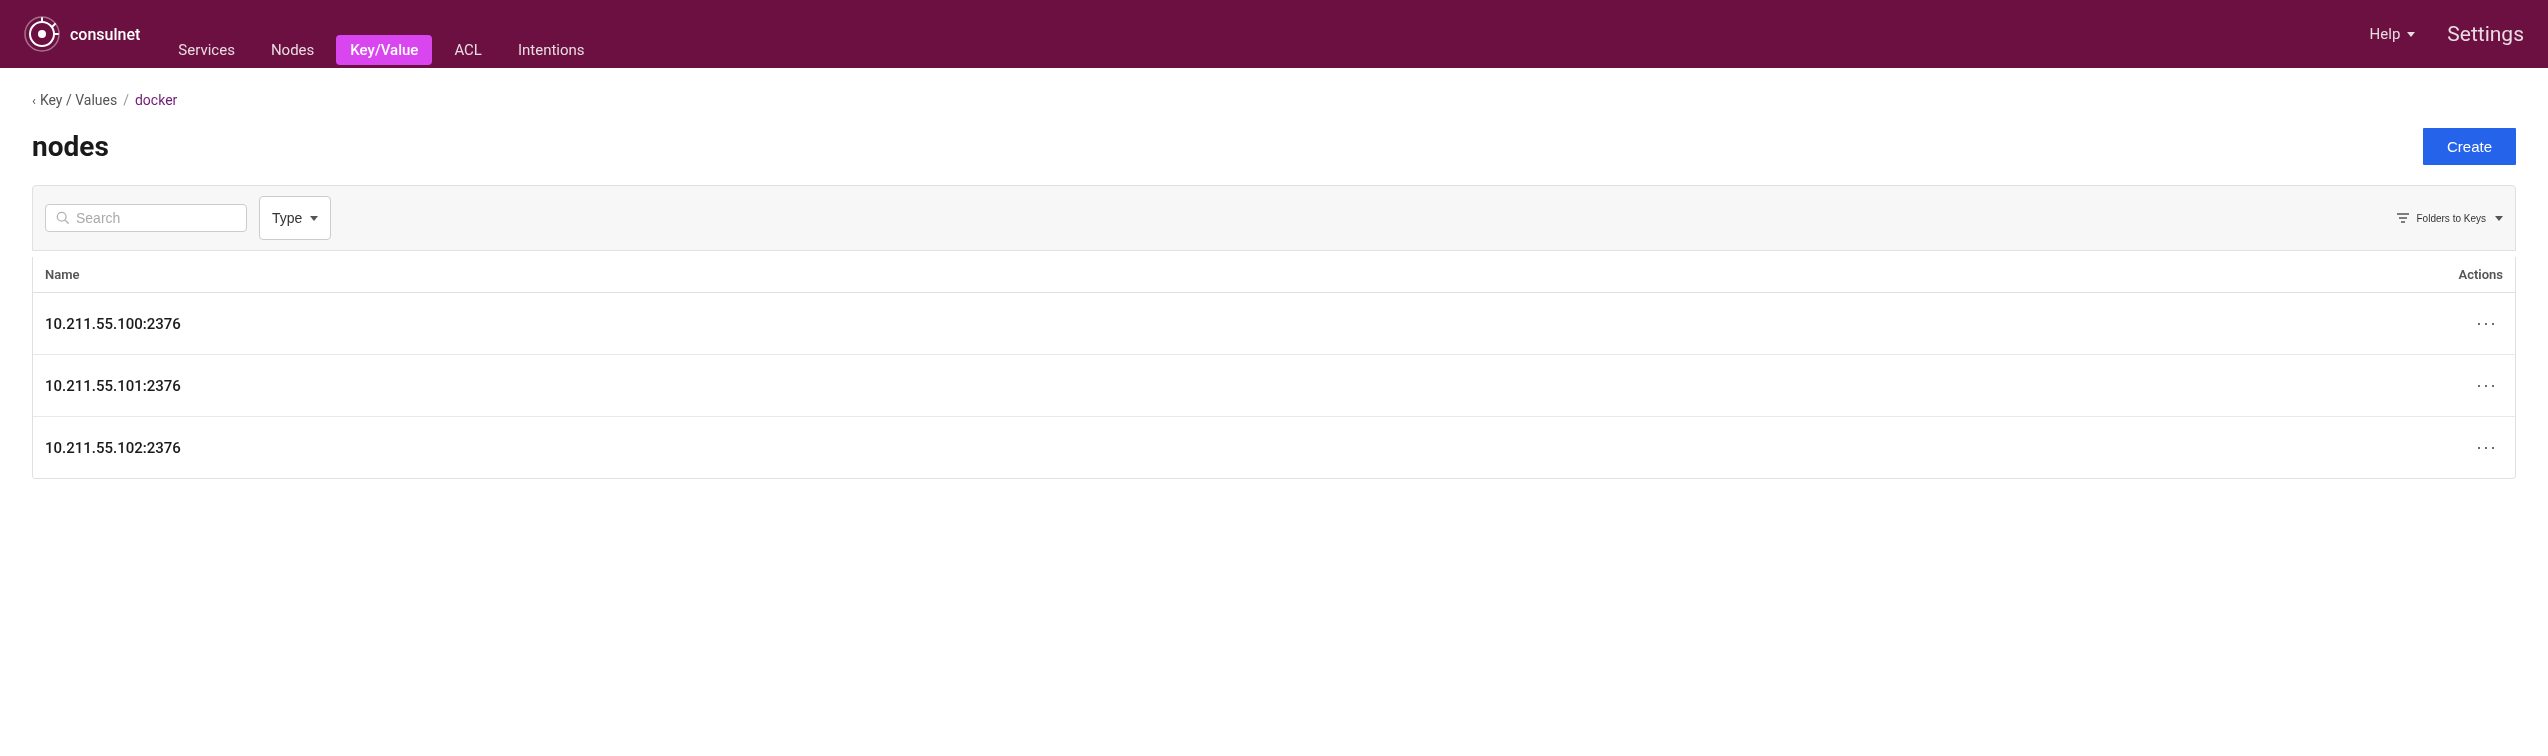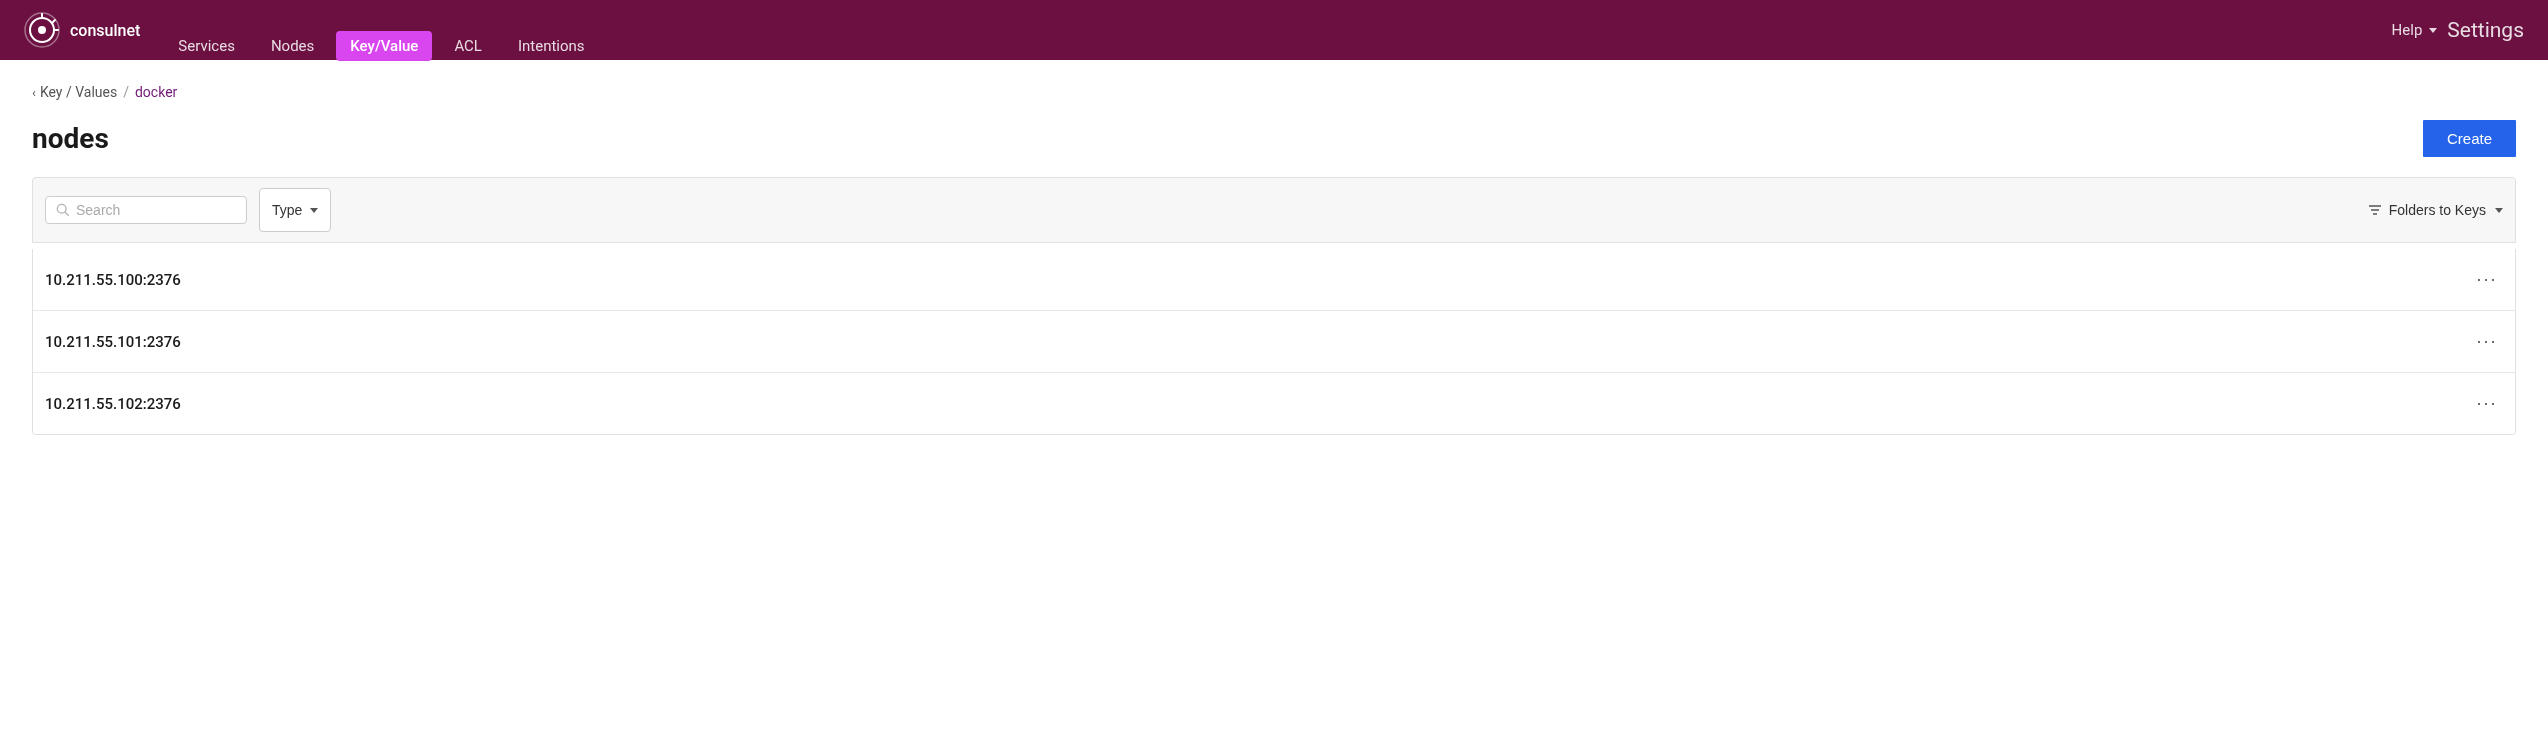--- a/index.html
+++ b/index.html
@@ -3,21 +3,21 @@
   <meta charset="utf-8">
   <style>
     * { box-sizing: border-box; margin: 0; padding: 0; }
     body { font-family: -apple-system, BlinkMacSystemFont, 'Segoe UI', Roboto, sans-serif; background: #fff; color: #1a1a1a; }
 
     
     .navbar {
       background: #6b1040;
       display: flex;
       align-items: center;
-      height: 60px;
+      height: 68px;
       padding: 0 24px;
       gap: 8px;
     }
     .navbar-brand {
       display: flex;
       align-items: center;
       gap: 10px;
       margin-right: 16px;
     }
     .brand-icon {
@@ -41,21 +41,21 @@
     .nav-item.active {
       background: #d946ef;
       color: #fff;
       font-weight: 500;
       text-align: right;
     }
     .nav-spacer { flex: 1; }
     .nav-right {
       display: flex;
       align-items: center;
-      gap: 10px;
+      gap: 32px;
     }
     .nav-help {
       color: rgba(255,255,255,0.85);
       font-size: 15px;
       cursor: pointer;
       display: flex;
       align-items: center;
       gap: 4px;
     }
     .nav-settings {
@@ -179,21 +179,21 @@
     }
 
     .toolbar-spacer { flex: 1; }
 
     .folders-btn {
       display: flex;
       align-items: center;
       gap: 6px;
       background: transparent;
       border: none;
-      font-size: 14px;
+      font-size: 10px;
       cursor: pointer;
       color: #333;
     }
     .filter-icon {
       display: flex;
       align-items: center;
     }
 
     
     .table-container {
@@ -323,20 +323,24 @@
           <line x1="4" y1="8" x2="12" y2="8" stroke="#555" stroke-width="1.5"></line>
           <line x1="6" y1="12" x2="10" y2="12" stroke="#555" stroke-width="1.5"></line>
         </svg>
       </span>
       <span>Folders to Keys</span>
       <span class="chevron-down" style="border-top-color:#555;"></span>
     </button>
   </div>
 
   <div class="table-container">
+    <div class="table-header">
+      <span class="col-name">Name</span>
+      <span class="col-actions">Actions</span>
+    </div>
 
     <div class="table-row">
       <span class="row-name">10.211.55.100:2376</span>
       <div class="row-actions">
         <button class="more-btn">···</button>
       </div>
     </div>
 
     <div class="table-row">
       <span class="row-name">10.211.55.101:2376</span>

